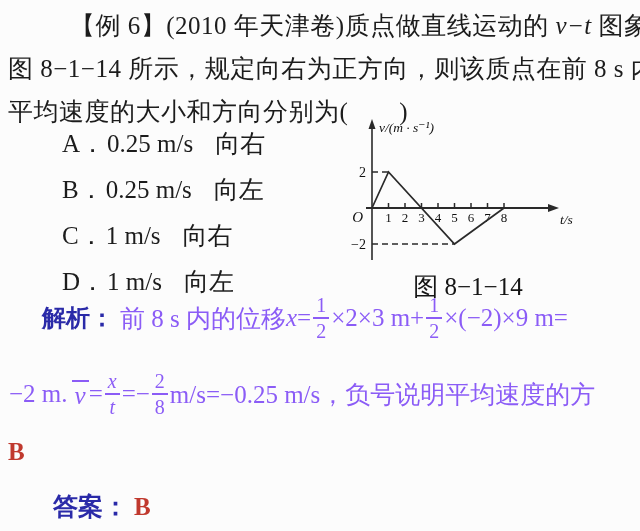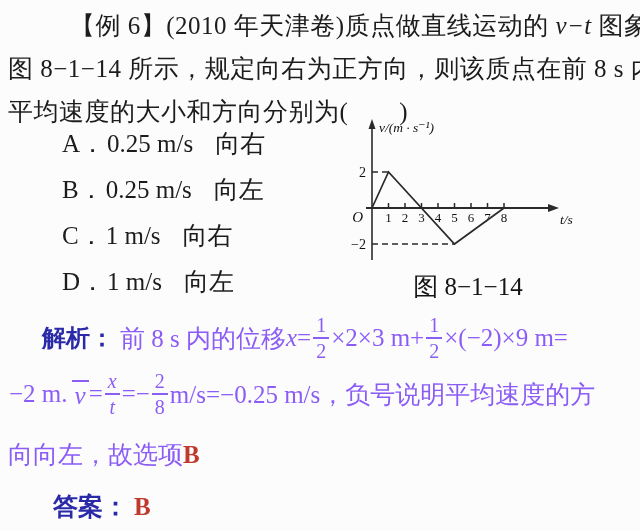--- a/index.html
+++ b/index.html
@@ -98,21 +98,21 @@
         <line x1="28" y1="56" x2="44.5" y2="56" stroke="#2a2a2a" stroke-width="1.4" stroke-dasharray="6 4"></line>
         <line x1="28" y1="128" x2="110.5" y2="128" stroke="#2a2a2a" stroke-width="1.4" stroke-dasharray="6 4"></line>
         <polyline points="28,92 44.5,56 110.5,128 160,92" fill="none" stroke="#2a2a2a" stroke-width="1.7"></polyline>
         <text x="35" y="16" font-size="13.5" font-style="italic" fill="#111">v/(m · s⁻¹)</text>
         <text x="216" y="108" font-size="13.5" font-style="italic" fill="#111">t/s</text>
         <text x="19" y="106" font-size="15" font-style="italic" text-anchor="end" fill="#111">O</text>
       </svg>
     <span class="graph-caption">图 8−1−14</span>
   </div>
 
-  <div class="abs jiexi-line" style="left:42px;top:312px;height:52px;">
+  <div class="abs jiexi-line" style="left:42px;top:292px;height:52px;">
     <span class="blue-label">解析：</span>
     <span class="jiexi-red fsz">前 8 s 内的位移 </span>
     <span class="jiexi-red fsz ital">x</span>
     <span class="jiexi-red fsz">=</span>
     <span class="frac jiexi-red">
       <span class="num">1</span>
       <span class="den">2</span>
     </span>
     <span class="jiexi-red fsz">×2×3 m+</span>
     <span class="frac jiexi-red">
@@ -132,21 +132,20 @@
     </span>
     <span class="jiexi-red fsz">=−</span>
     <span class="frac jiexi-red">
       <span class="num">2</span>
       <span class="den">8</span>
     </span>
     <span class="jiexi-red fsz"> m/s=−0.25 m/s，负号说明平均速度的方</span>
   </div>
 
   <div class="abs jiexi-line" style="left:8px;top:438px;">
-    <span class="jiexi-red fsz">向向左，故选项 </span>
     <span class="bright-red fsz" style="font-weight:bold;">B</span>
   </div>
 
   <div class="abs answer-row" style="left:45px;top:490px;">
     <span class="blue-label" style="font-size:25px;margin-left:8px;">答案：</span>
     <span class="answer-val">B</span>
   </div>
 
 </div>
 

